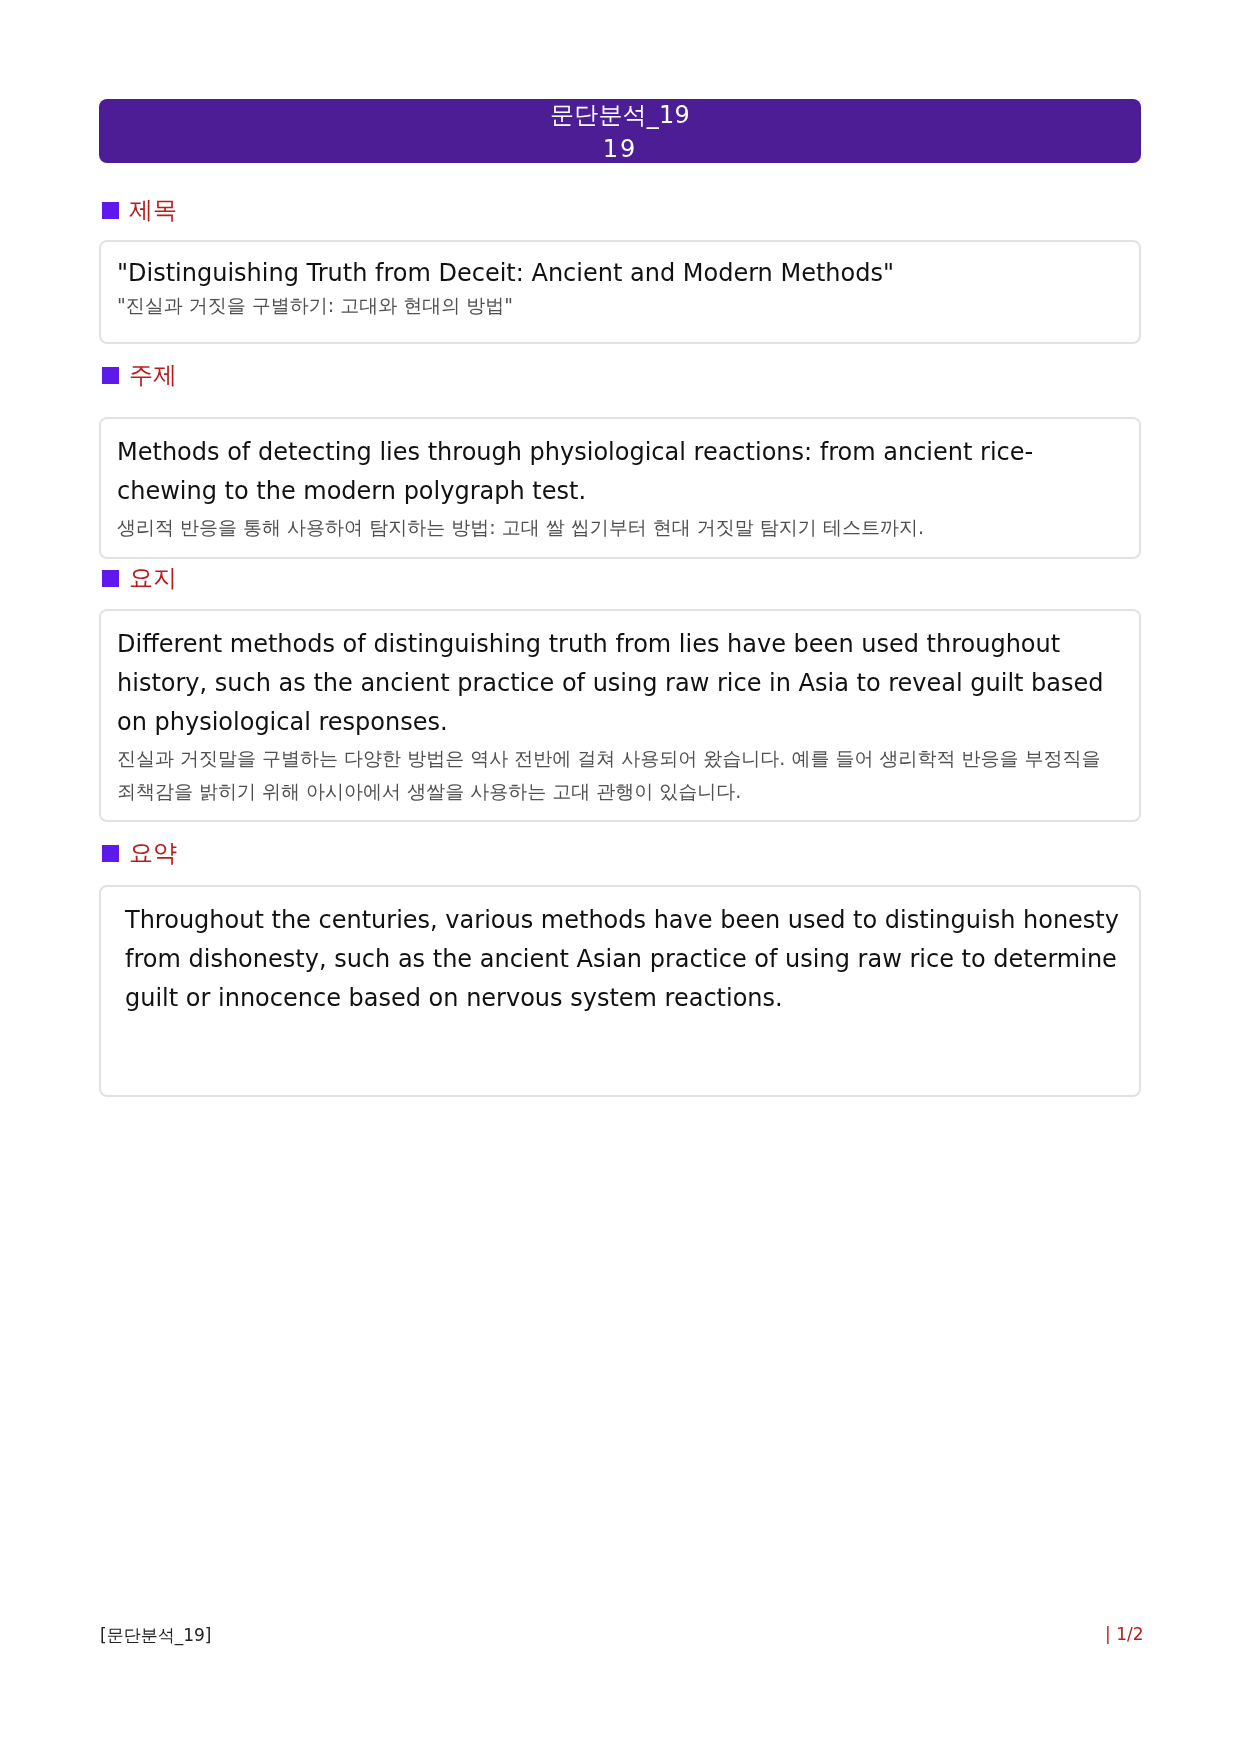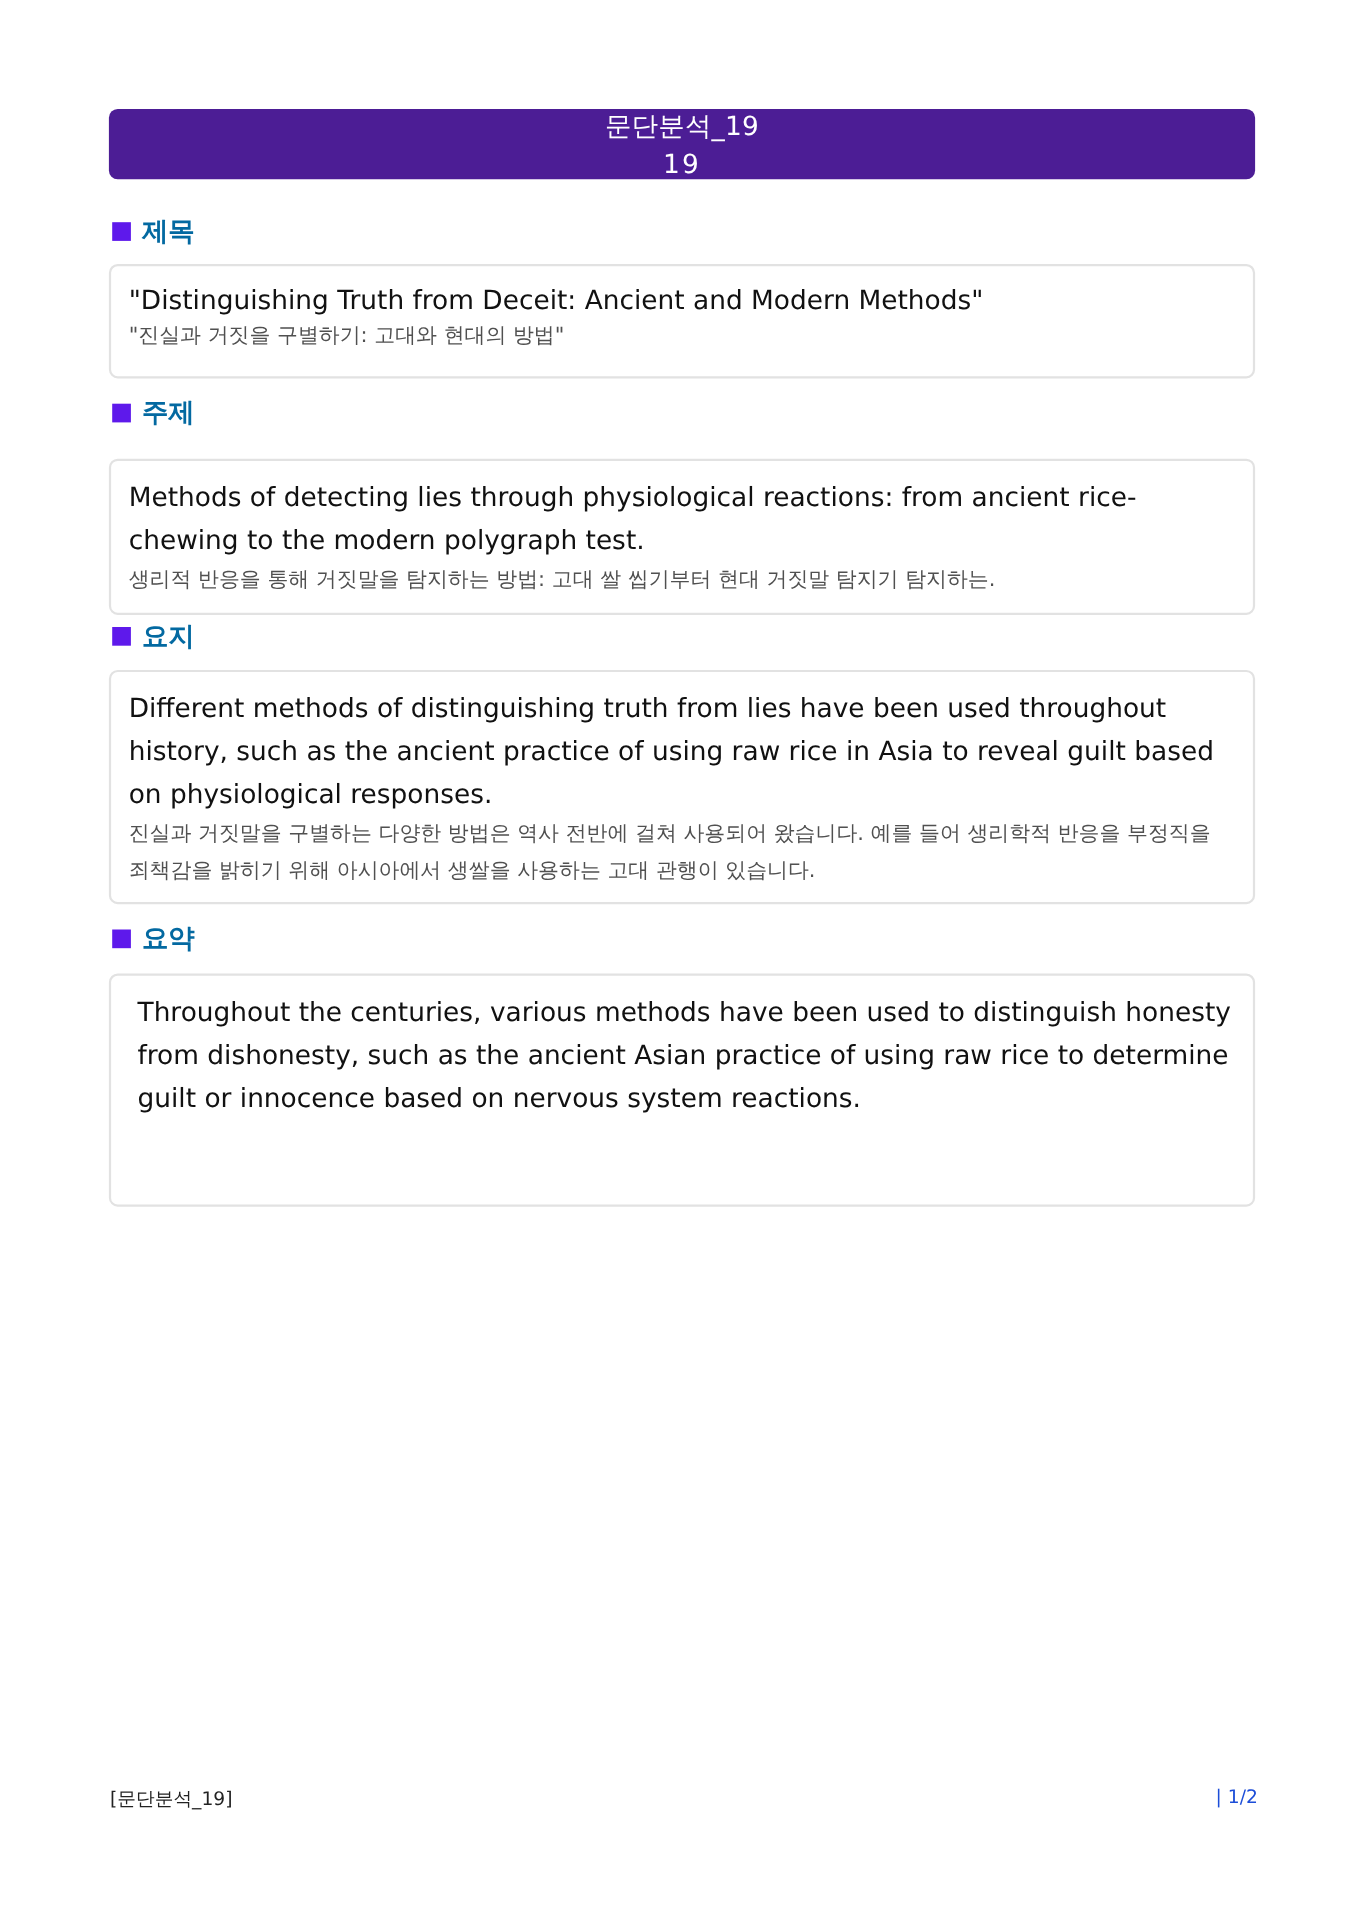--- a/index.html
+++ b/index.html
@@ -12,21 +12,21 @@
       position: absolute; left: 99px; top: 99px; width: 1042px; height: 64px;
       background: #4c1d95; border-radius: 8px;
       display: flex; align-items: center; justify-content: space-between;
       padding: 0 20px; box-sizing: border-box; color: #ffffff; flex-direction: column;
     }
     .header-title { font-size: 24px; letter-spacing: 0.2px; }
     .header-number { font-size: 24px; letter-spacing: 2px; }
 
     .section-label {
       position: absolute; left: 102px; display: flex; align-items: center;
-      color: #0369a1; font-weight: bold; font-size: 24px;
+      color: #b91c1c; font-weight: normal; font-size: 24px;
     }
     .square-icon {
       display: inline-block; width: 17px; height: 17px; background: #5e19eb;
       margin-right: 10px;
     }
 
     .box {
       position: absolute; left: 99px; width: 1042px; box-sizing: border-box;
       border: 2px solid #e2e2e2; border-radius: 8px; background: #ffffff;
       padding: 14px 16px 12px 16px;
@@ -37,21 +37,21 @@
     .ko {
       font-size: 19px; line-height: 33px; color: #505050; margin: 0;
     }
     .box-title .en { line-height: 34px; }
     .box-title .ko { line-height: 30px; }
 
     .footer-left {
       position: absolute; left: 100px; top: 1624px; font-size: 17px; color: #222;
     }
     .footer-right {
-      position: absolute; left: 1105px; top: 1624px; font-size: 17px; color: #1d4ed8;
+      position: absolute; left: 1105px; top: 1624px; font-size: 17px; color: #b91c1c;
     }
   </style>
 </head>
 <body>
 
 <div class="header-bar">
   <span class="header-title">문단분석_19</span>
   <span class="header-number">19</span>
 </div>
 
@@ -63,21 +63,21 @@
   <p class="en">"Distinguishing Truth from Deceit: Ancient and Modern Methods"</p>
   <p class="ko">"진실과 거짓을 구별하기: 고대와 현대의 방법"</p>
 </div>
 
 <div class="section-label" style="top:359px;">
   <span class="square-icon"></span>
   <span>주제</span>
 </div>
 <div class="box" style="top:417px; height:142px;">
   <p class="en">Methods of detecting lies through physiological reactions: from ancient rice-chewing to the modern polygraph test.</p>
-  <p class="ko">생리적 반응을 통해 거짓말을 탐지하는 방법: 고대 쌀 씹기부터 현대 거짓말 탐지기 탐지하는.</p>
+  <p class="ko">생리적 반응을 통해 사용하여 탐지하는 방법: 고대 쌀 씹기부터 현대 거짓말 탐지기 테스트까지.</p>
 </div>
 
 <div class="section-label" style="top:562px;">
   <span class="square-icon"></span>
   <span>요지</span>
 </div>
 <div class="box" style="top:609px; height:213px;">
   <p class="en">Different methods of distinguishing truth from lies have been used throughout history, such as the ancient practice of using raw rice in Asia to reveal guilt based on physiological responses.</p>
   <p class="ko">진실과 거짓말을 구별하는 다양한 방법은 역사 전반에 걸쳐 사용되어 왔습니다. 예를 들어 생리학적 반응을 부정직을 죄책감을 밝히기 위해 아시아에서 생쌀을 사용하는 고대 관행이 있습니다.</p>
 </div>

